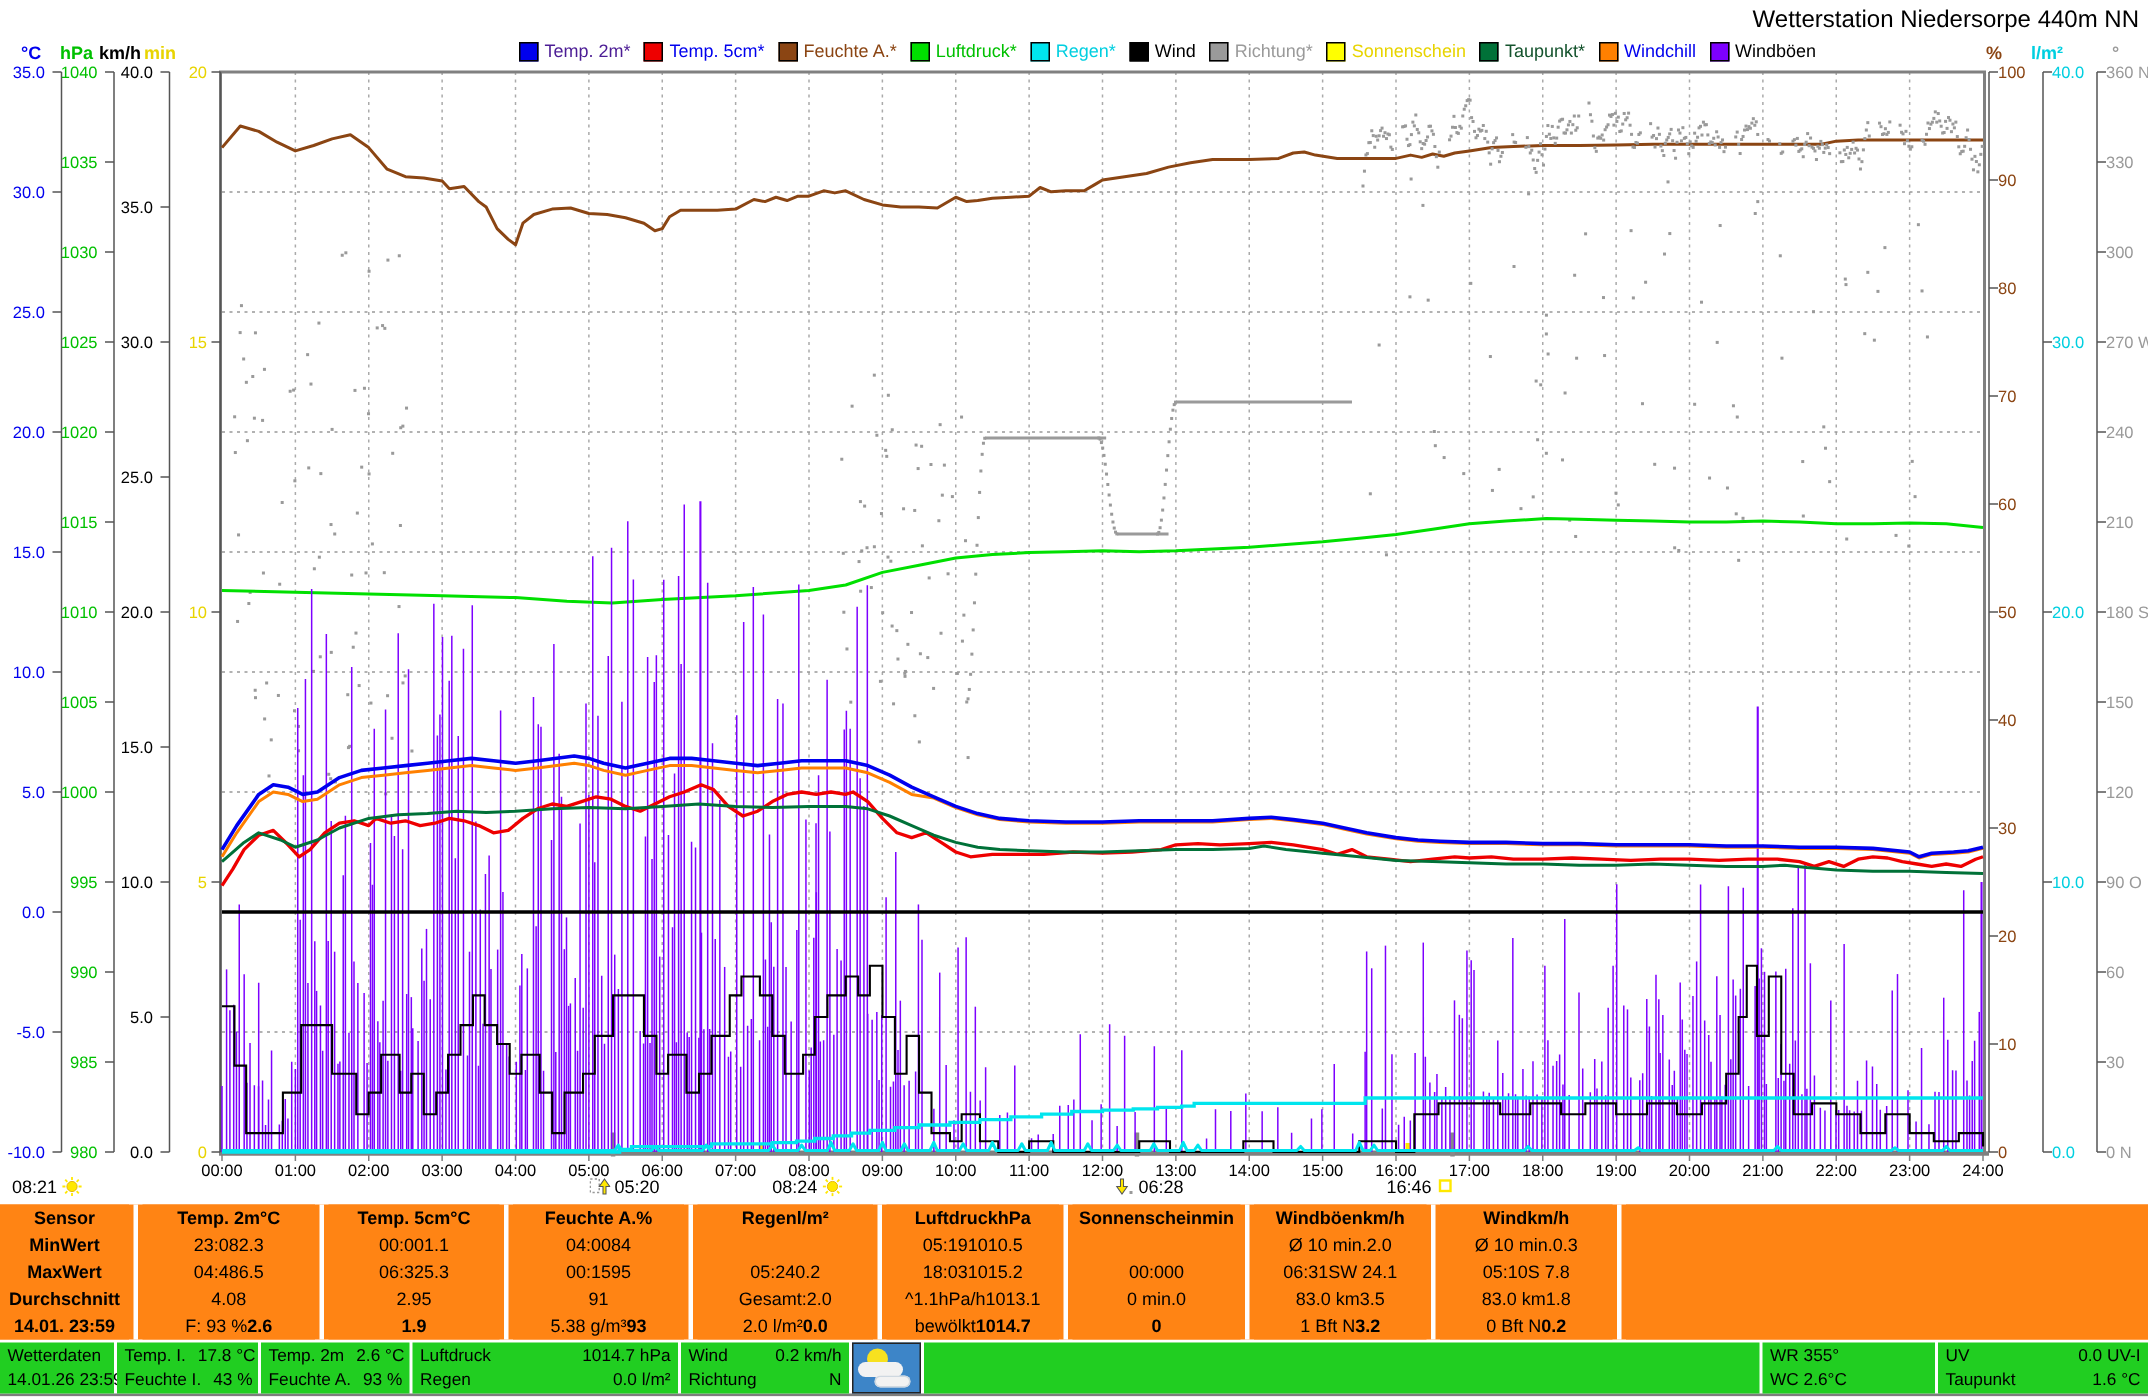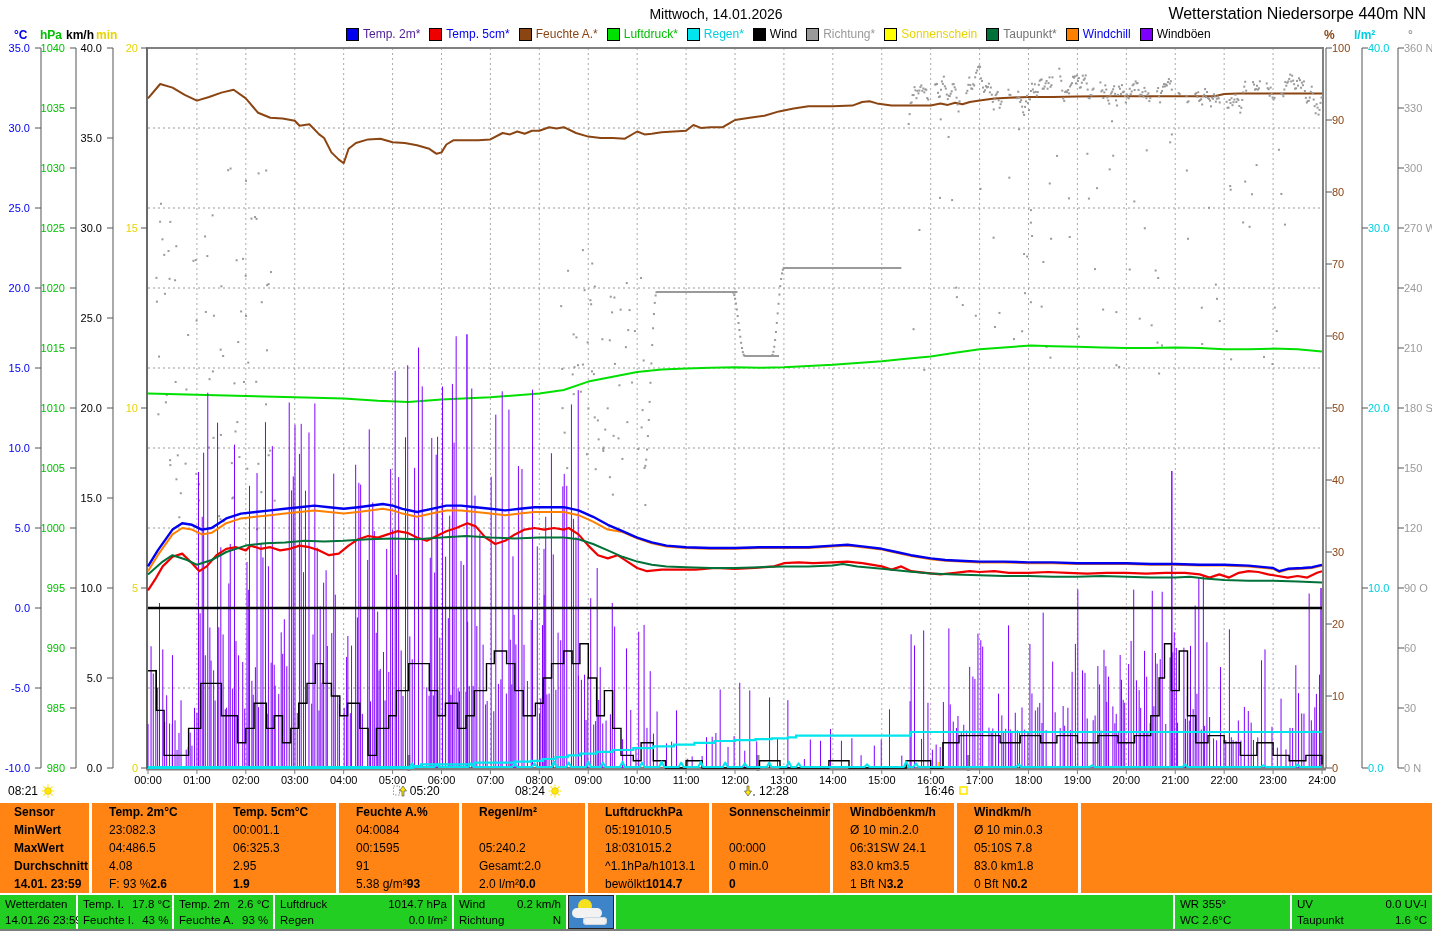--- a/index.html
+++ b/index.html
@@ -11,39 +11,38 @@
   #legend{top:27px;left:346px;width:870px;display:flex;gap:9px;align-items:center;font-size:12px;}
   .leg-item{display:flex;align-items:center;gap:4px;white-space:nowrap;}
   .leg-swatch{width:11px;height:11px;border:1px solid #000;display:inline-block;}
   .axis-head{font-size:12px;font-weight:bold;}
   #markers-row .mk{position:absolute;top:0;display:flex;align-items:flex-start;gap:3px;font-size:12px;}
   #markers-row{top:784px;left:0;width:1432px;height:18px;}
   #corner-mk{display:flex;align-items:center;gap:4px;}
   
   #wxtable{top:803px;left:0;width:1432px;height:90px;background:#ff8414;display:flex;gap:3px;}
   .tcol{background:#ff8414;height:90px;display:flex;flex-direction:column;font-size:12px;}
-  .trow{height:18px;display:flex;justify-content:flex-start;align-items:center;padding:0 14px;white-space:nowrap;}
+  .trow{height:18px;display:flex;justify-content:center;align-items:center;padding:0 14px;white-space:nowrap;}
   .trow .lt{text-align:left;} .trow .rt{text-align:right;}
   .b{font-weight:bold;}
   .tsep{background:#fff;width:3px;height:90px;}
   
   #statusbar{top:895px;left:0;width:1432px;height:34px;background:#fff;display:flex;gap:2px;border-bottom:2px solid #7d7d7d;}
   .scell{background:#21ce21;height:34px;font-size:11.5px;display:flex;flex-direction:column;justify-content:center;padding:0 5px;box-sizing:border-box;}
   .sline{height:16px;display:flex;justify-content:space-between;align-items:center;gap:8px;white-space:nowrap;}
   .wxicon{width:46px;background:#3d85c8;border:1px solid #222;box-sizing:border-box;position:relative;overflow:hidden;}
   .wxicon .sun{position:absolute;left:9px;top:3px;width:14px;height:14px;border-radius:50%;background:#f7e11f;}
   .wxicon .c1,.wxicon .c2{position:absolute;background:#f2f2f2;border-radius:8px;}
   .wxicon .c1{left:3px;top:12px;width:30px;height:10px;}
   .wxicon .c2{left:14px;top:21px;width:24px;height:8px;box-shadow:0 0 0 1px #cfd8e0 inset;}
 </style>
 </head>
 <body>
 
 <div id="app">
-  <div class="abs" id="title">Mittwoch, 14.01.2026</div>
   <div class="abs" id="station">Wetterstation Niedersorpe 440m NN</div>
   <div class="abs" id="legend">
       <div class="leg-item">
         <span class="leg-swatch" style="background: rgb(0, 0, 238);"></span>
         <span style="color: #4c1d95;">Temp. 2m*</span>
       </div>
       <div class="leg-item">
         <span class="leg-swatch" style="background: rgb(238, 0, 0);"></span>
         <span style="color: rgb(0, 0, 238);">Temp. 5cm*</span>
       </div>
@@ -66,21 +65,21 @@
       <div class="leg-item">
         <span class="leg-swatch" style="background: rgb(154, 154, 154);"></span>
         <span style="color: rgb(154, 154, 154);">Richtung*</span>
       </div>
       <div class="leg-item">
         <span class="leg-swatch" style="background: rgb(255, 255, 0);"></span>
         <span style="color: rgb(232, 212, 0);">Sonnenschein</span>
       </div>
       <div class="leg-item">
         <span class="leg-swatch" style="background: rgb(0, 113, 56);"></span>
-        <span style="color: #737373;">Taupunkt*</span>
+        <span style="color: #14532d;">Taupunkt*</span>
       </div>
       <div class="leg-item">
         <span class="leg-swatch" style="background: rgb(255, 128, 0);"></span>
         <span style="color: rgb(0, 0, 238);">Windchill</span>
       </div>
       <div class="leg-item">
         <span class="leg-swatch" style="background: rgb(125, 0, 255);"></span>
         <span style="color: rgb(0, 0, 0);">Windböen</span>
       </div>
     </div>
@@ -1378,21 +1377,21 @@
           <line x1="3.88873016277919" y1="3.888730162779191" x2="2.474516600406095" y2="2.474516600406096" stroke="#ffe800" stroke-width="1.2"></line>
           <line x1="6.999999999999999" y1="2.5999999999999996" x2="6.999999999999999" y2="0.5999999999999996" stroke="#ffe800" stroke-width="1.2"></line>
           <line x1="10.111269837220808" y1="3.88873016277919" x2="11.525483399593902" y2="2.474516600406095" stroke="#ffe800" stroke-width="1.2"></line>
         </svg>
       </div>
       <div class="mk" style="left: 741.991px;">
         <svg width="14" height="14">
           <path d="M5 2 L7 2 L7 7 L9.5 7 L6 12 L2.5 7 L5 7 Z" fill="#ffe800" stroke="#555" stroke-width="0.7"></path>
           <rect x="11" y="10" width="2" height="2" fill="#999"></rect>
         </svg>
-        <span>12:28</span>
+        <span>06:28</span>
       </div>
       <div class="mk" style="left: 924.332px;">
         <span>16:46</span>
         <svg width="14" height="14">
           <rect x="3" y="3" width="7" height="7" fill="#fff" stroke="#ffe800" stroke-width="1.6"></rect>
         </svg>
       </div>
       <div class="mk" id="corner-mk" style="left: 8px;">
         <span>08:21</span>
         <svg width="14" height="14">

